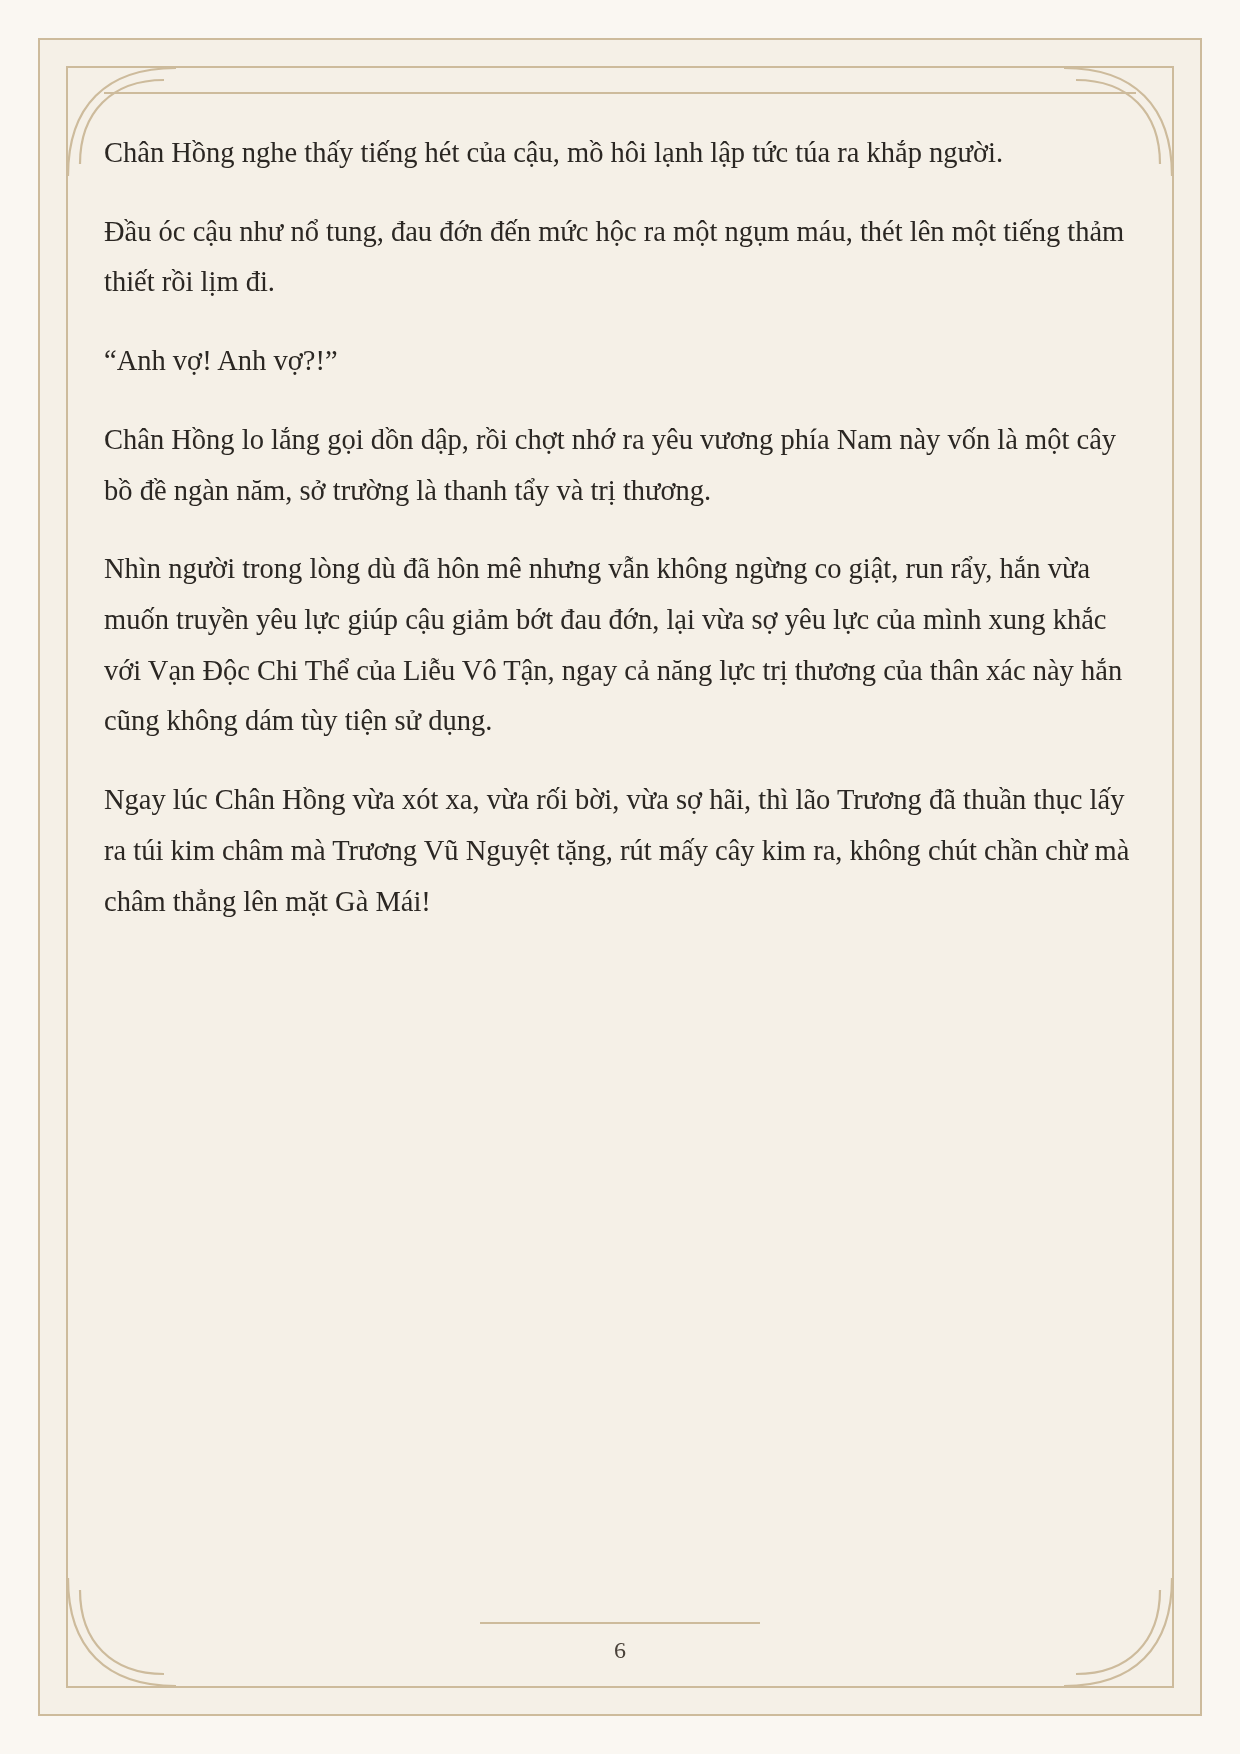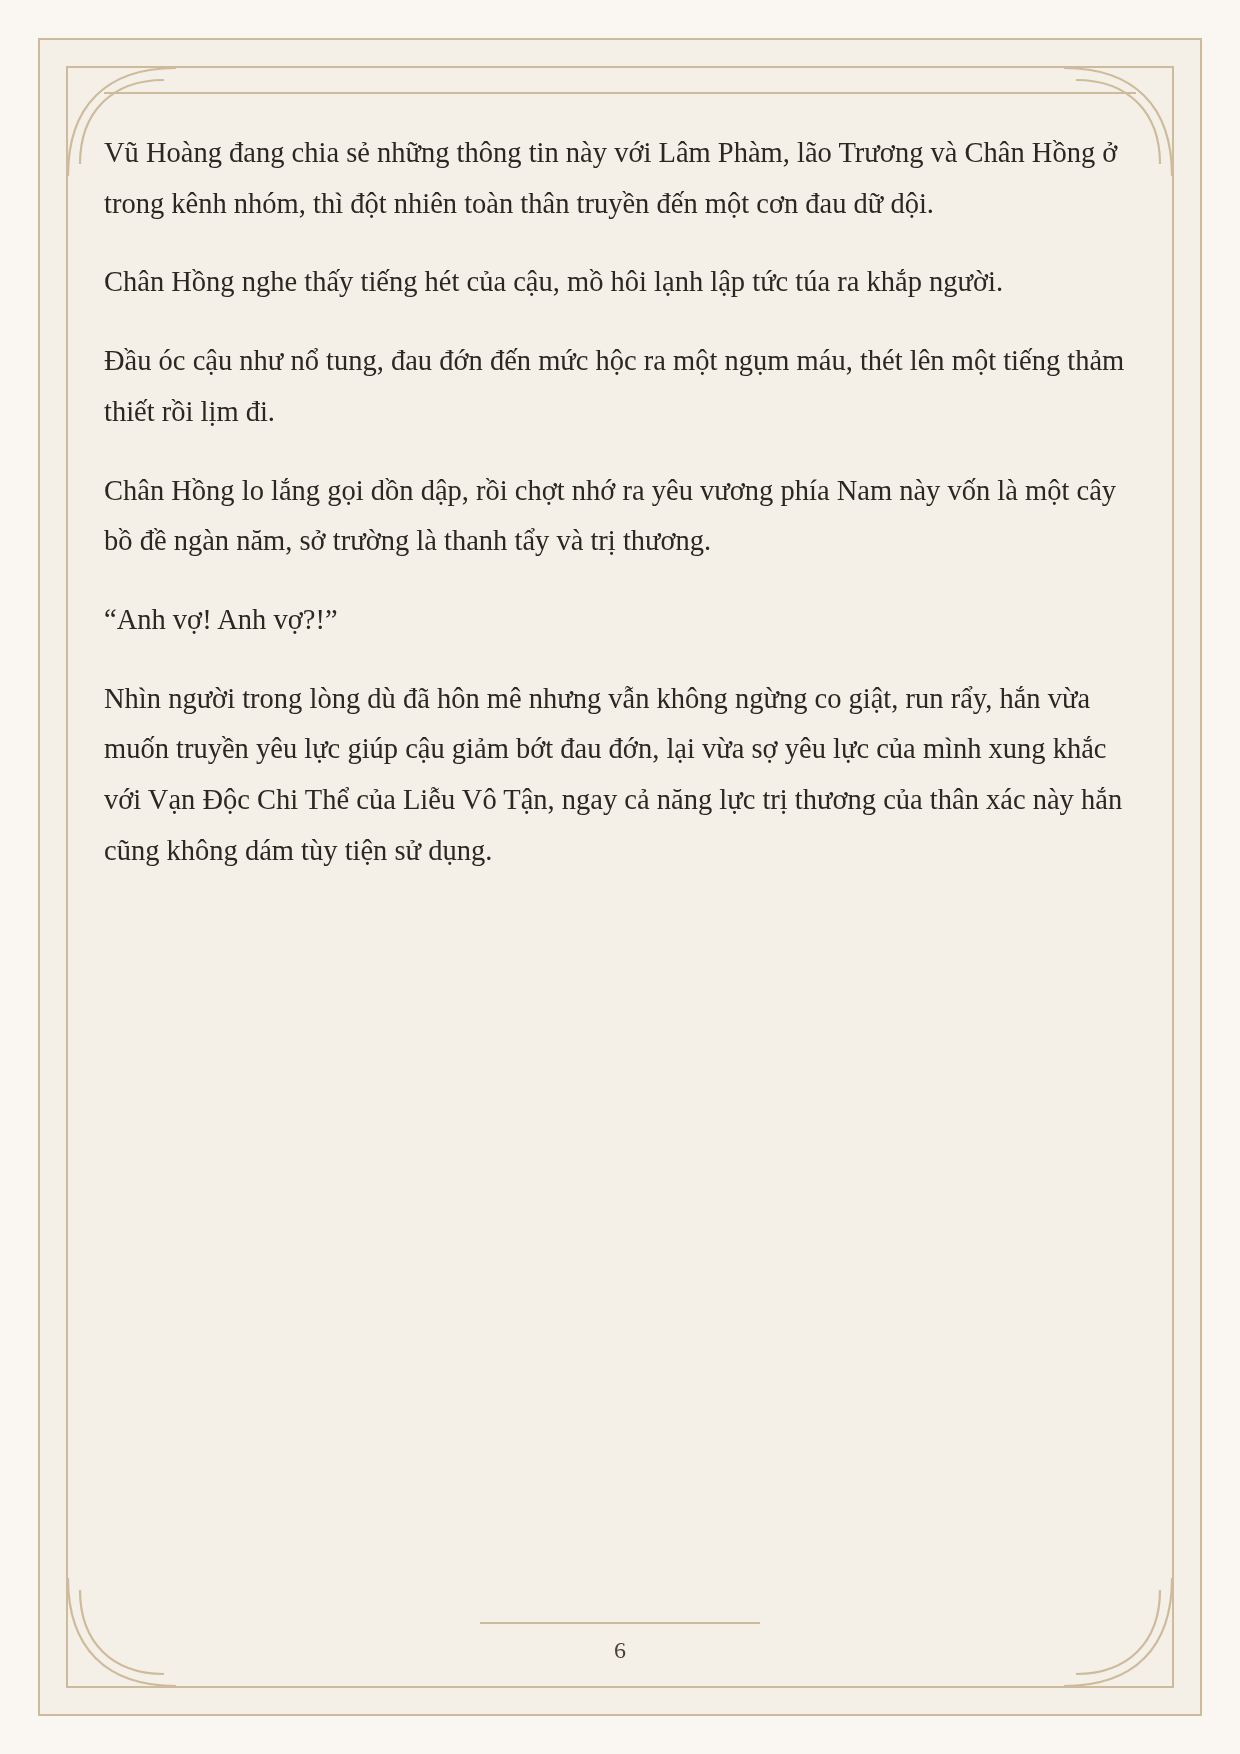--- a/index.html
+++ b/index.html
@@ -136,26 +136,26 @@
   <div class="corner corner-br">
     <svg viewBox="0 0 112 112" xmlns="http://www.w3.org/2000/svg">
       <path d="M2 110 C2 40 40 2 110 2" fill="none" stroke="#cdbb9c" stroke-width="2.2"></path>
       <path d="M14 98 C14 46 46 14 98 14" fill="none" stroke="#cdbb9c" stroke-width="2.2"></path>
     </svg>
   </div>
 
   <div class="content">
     <div class="rule-top"></div>
     <div class="body-text">
-      <p>Vũ Hoàng đang chia sẻ những thông tin này với Lâm Phàm, lão Trương và Chân Hồng ở trong kênh nhóm, thì đột nhiên toàn thân truyền đến một cơn đau dữ dội.</p>
       <p>Chân Hồng nghe thấy tiếng hét của cậu, mồ hôi lạnh lập tức túa ra khắp người.</p>
       <p>Đầu óc cậu như nổ tung, đau đớn đến mức hộc ra một ngụm máu, thét lên một tiếng thảm thiết rồi lịm đi.</p>
+      <p>“Anh vợ! Anh vợ?!”</p>
       <p>Chân Hồng lo lắng gọi dồn dập, rồi chợt nhớ ra yêu vương phía Nam này vốn là một cây bồ đề ngàn năm, sở trường là thanh tẩy và trị thương.</p>
-      <p>“Anh vợ! Anh vợ?!”</p>
       <p>Nhìn người trong lòng dù đã hôn mê nhưng vẫn không ngừng co giật, run rẩy, hắn vừa muốn truyền yêu lực giúp cậu giảm bớt đau đớn, lại vừa sợ yêu lực của mình xung khắc với Vạn Độc Chi Thể của Liễu Vô Tận, ngay cả năng lực trị thương của thân xác này hắn cũng không dám tùy tiện sử dụng.</p>
+      <p>Ngay lúc Chân Hồng vừa xót xa, vừa rối bời, vừa sợ hãi, thì lão Trương đã thuần thục lấy ra túi kim châm mà Trương Vũ Nguyệt tặng, rút mấy cây kim ra, không chút chần chừ mà châm thẳng lên mặt Gà Mái!</p>
     </div>
   </div>
 
   <div class="footer">
     <div class="rule-bottom-short"></div>
     <div class="page-number">6</div>
   </div>
 
 </div>
 

